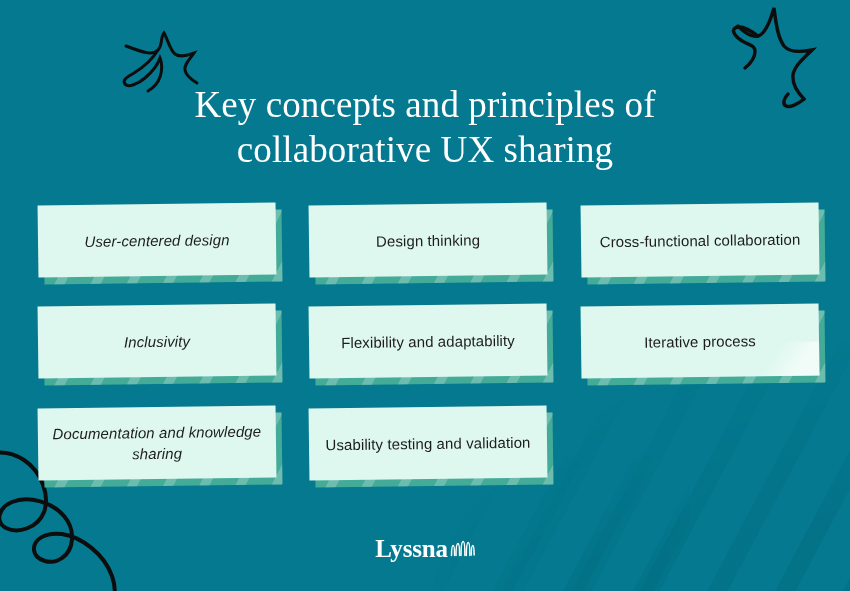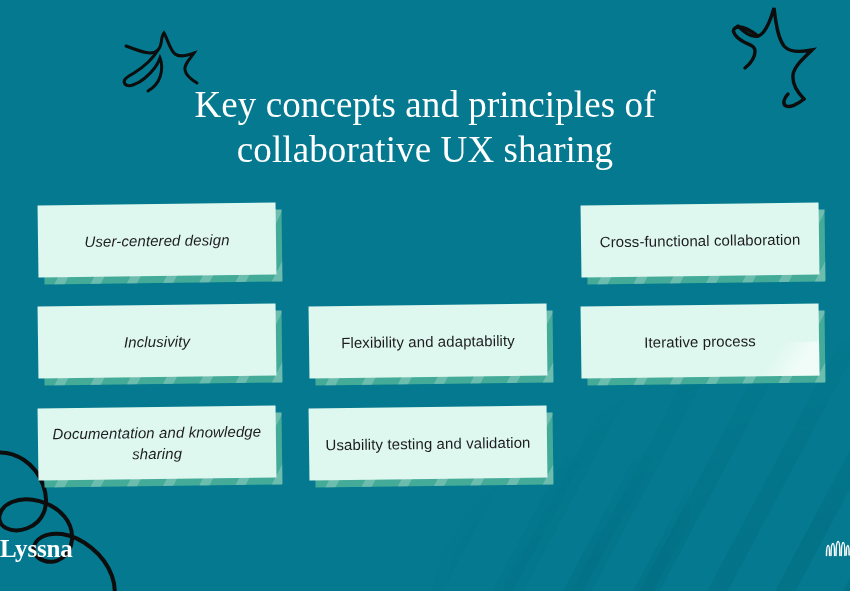--- a/index.html
+++ b/index.html
@@ -164,21 +164,21 @@
   }
 
   
   #logo {
     position: absolute;
     left: 0;
     top: 536px;
     width: 850px;
     display: flex;
     align-items: center;
-    justify-content: space-between;
+    justify-content: center;
     gap: 1px;
   }
   #logo-text {
     color: #ffffff;
     font-family: "Liberation Serif", "DejaVu Serif", serif;
     font-size: 25px;
     font-weight: 700;
     letter-spacing: -0.2px;
     line-height: 25px;
   }
@@ -220,20 +220,26 @@
 
   <div id="grid">
 
     <div class="card-wrap row0 col0">
       <div class="card-shadow"></div>
       <div class="card">
         <span class="card-label">User-centered design</span>
       </div>
     </div>
 
+    <div class="card-wrap row0 col1">
+      <div class="card-shadow"></div>
+      <div class="card">
+        <span class="card-label">Design thinking</span>
+      </div>
+    </div>
 
     <div class="card-wrap row0 col2">
       <div class="card-shadow"></div>
       <div class="card">
         <span class="card-label">Cross-functional collaboration</span>
       </div>
     </div>
 
     <div class="card-wrap row1 col0">
       <div class="card-shadow"></div>

